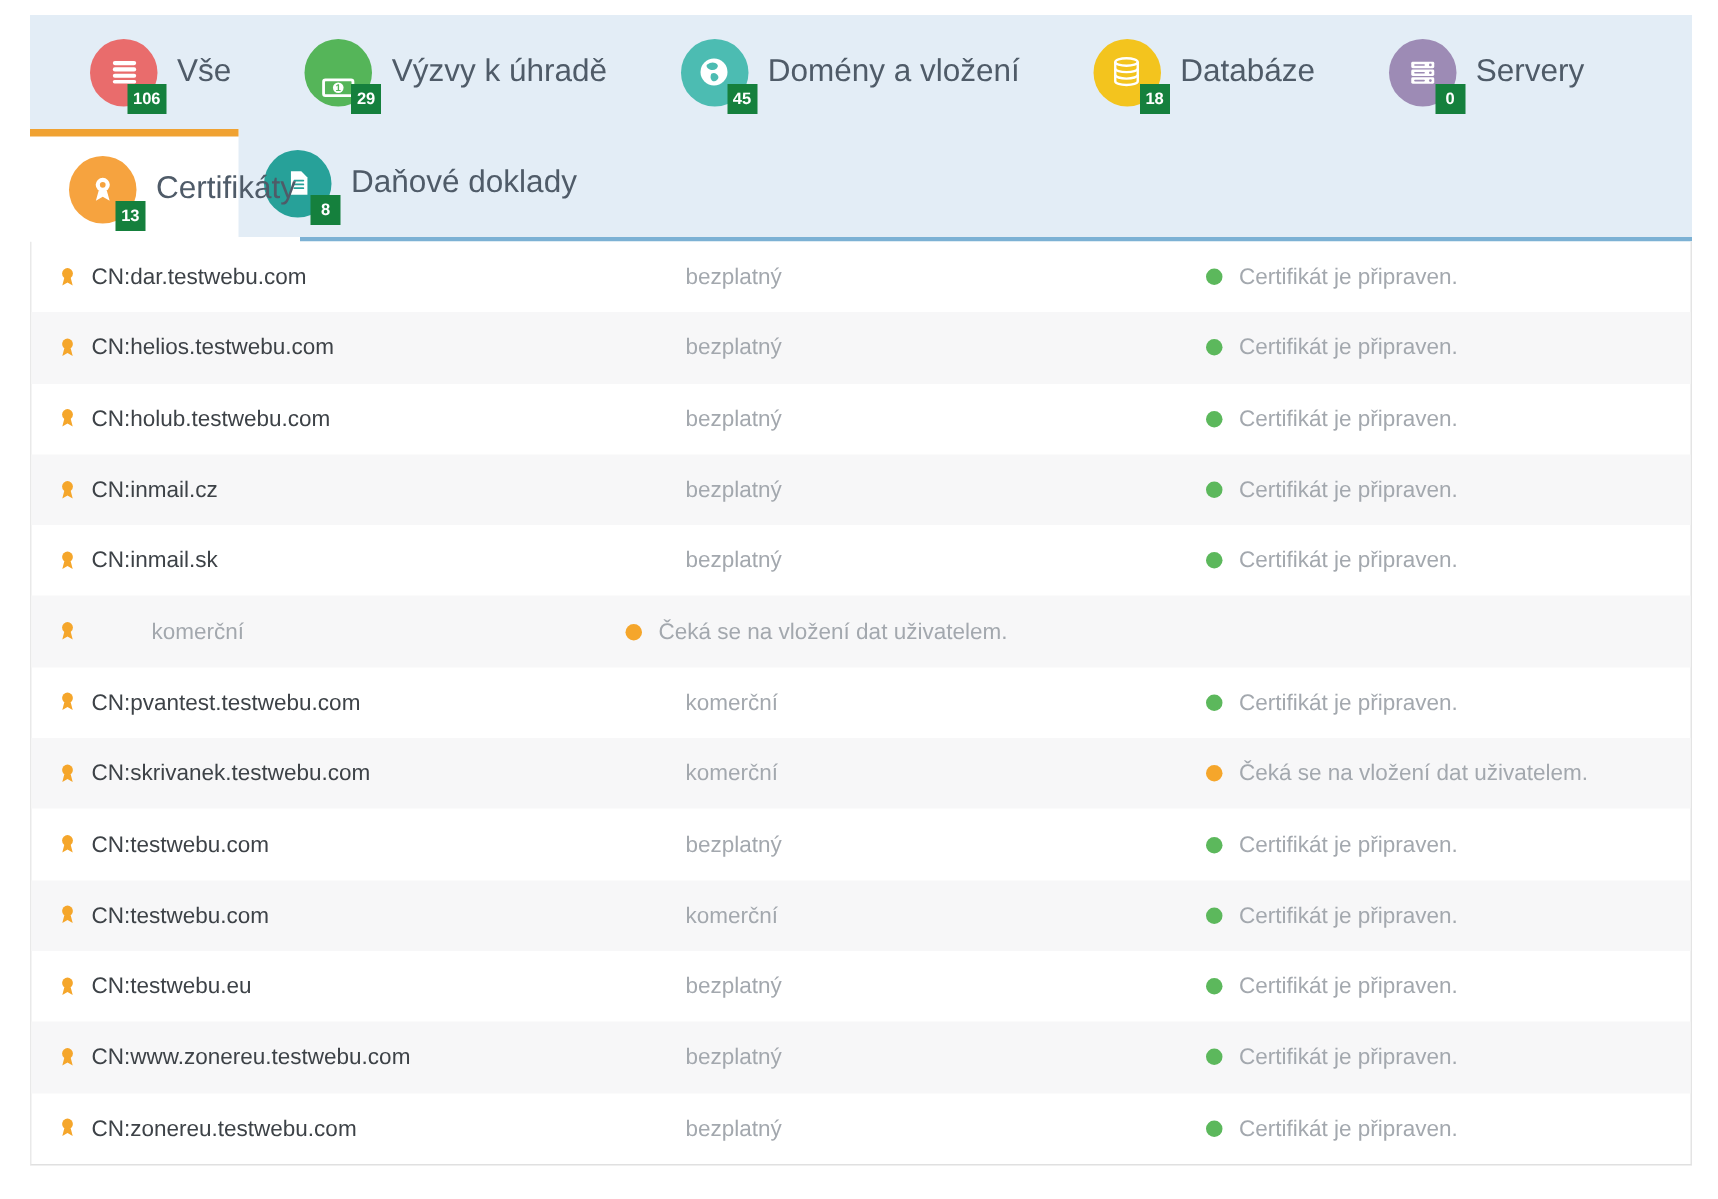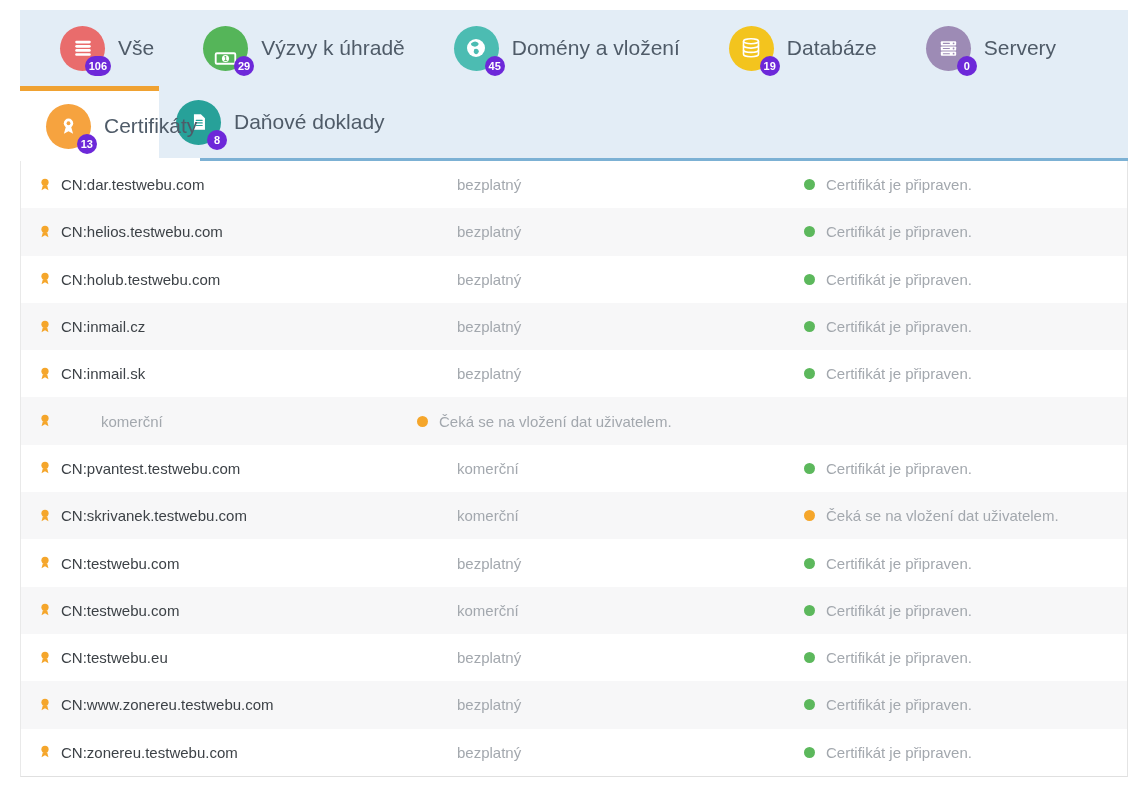--- a/index.html
+++ b/index.html
@@ -8,21 +8,21 @@
   
   .strip{position:relative;background:#e3edf6;}
   .tabs-row{display:flex;align-items:center;}
   .tabs-row-1{height:76px;padding-left:18px;}
   .tabs-row-2{height:72px;align-items:stretch;}
   .tab{display:flex;align-items:center;gap:13px;padding:0 27px 0 22px;cursor:pointer;}
   .tab-label{font-size:21px;color:#4f5b68;white-space:nowrap;}
   .icon-circle{position:relative;width:45px;height:45px;border-radius:50%;
     display:flex;align-items:center;justify-content:center;flex:0 0 45px;}
   .badge{position:absolute;right:-6px;bottom:-5px;min-width:12px;height:14px;padding:3px 4px;
-    border-radius:10px;background:#6d28d9;color:#fff;font-size:11px;font-weight:bold;
+    border-radius:0;background:#15803d;color:#fff;font-size:11px;font-weight:bold;
     line-height:14px;text-align:center;}
   
   .subtab{display:flex;align-items:center;gap:13px;padding:0 30px 0 17px;cursor:pointer;}
   .subtab.active{background:#ffffff;border-top:5px solid #f0a232;height:70px;
     box-sizing:content-box;width:113px;padding:0 0 0 26px;position:relative;z-index:2;
     margin-bottom:-3px;}
   .underline{height:3px;background:#7cb1d4;margin-left:180px;}
   
   .table{border-left:1px solid #e9e9e9;border-right:1px solid #e4e4e4;
     border-bottom:1px solid #e0e0e0;background:#fff;}
@@ -89,21 +89,21 @@
   <div class="tab">
     <span class="icon-circle" style="background: rgb(243, 196, 30); color: rgb(243, 196, 30);">
       <span class="tab-glyph">
               <svg viewBox="0 0 24 24" width="24" height="24" fill="none" stroke="#fff" stroke-width="1.6">
                 <ellipse cx="12" cy="5.3" rx="7.5" ry="2.5"></ellipse>
                 <path d="M4.5 5.3 v4.3 c0 1.38 3.36 2.5 7.5 2.5 s7.5 -1.12 7.5 -2.5 v-4.3"></path>
                 <path d="M4.5 9.6 v4.3 c0 1.38 3.36 2.5 7.5 2.5 s7.5 -1.12 7.5 -2.5 v-4.3"></path>
                 <path d="M4.5 13.9 v4.3 c0 1.38 3.36 2.5 7.5 2.5 s7.5 -1.12 7.5 -2.5 v-4.3"></path>
               </svg>
             </span>
-      <span class="badge">19</span>
+      <span class="badge">18</span>
     </span>
     <span class="tab-label">Databáze</span>
   </div>
 
   <div class="tab">
     <span class="icon-circle" style="background: rgb(157, 139, 181); color: rgb(157, 139, 181);">
       <span class="tab-glyph">
               <svg viewBox="0 0 24 24" width="23" height="23">
                 <g fill="#fff">
                   <rect x="4" y="4.4" width="16" height="4.4" rx="1"></rect>

